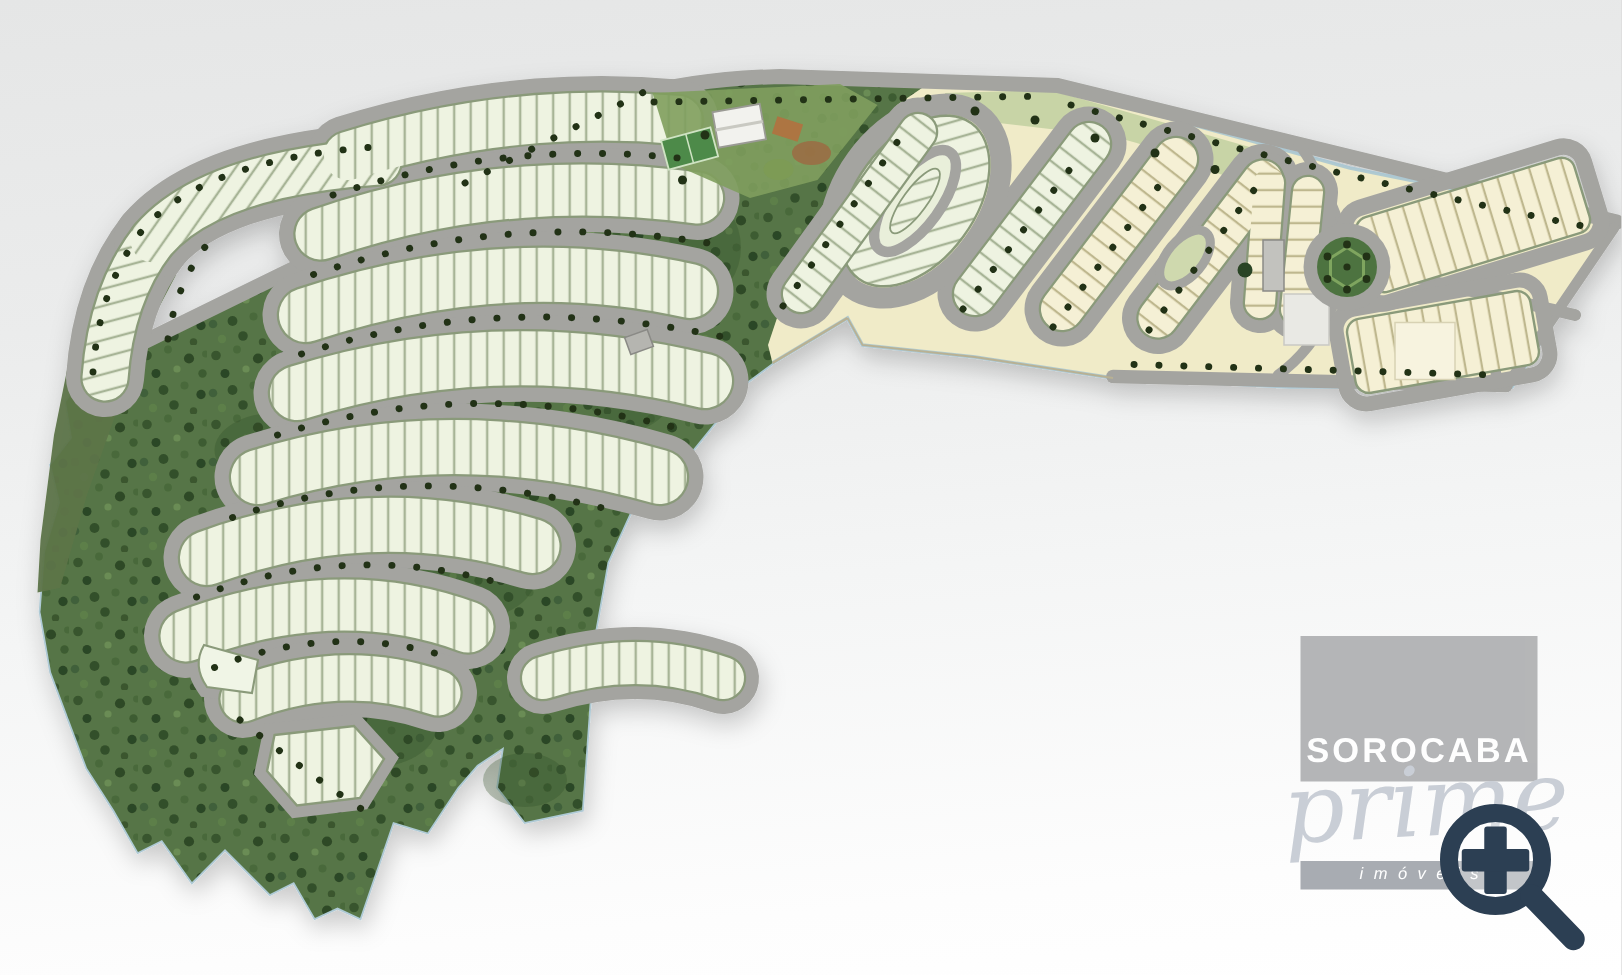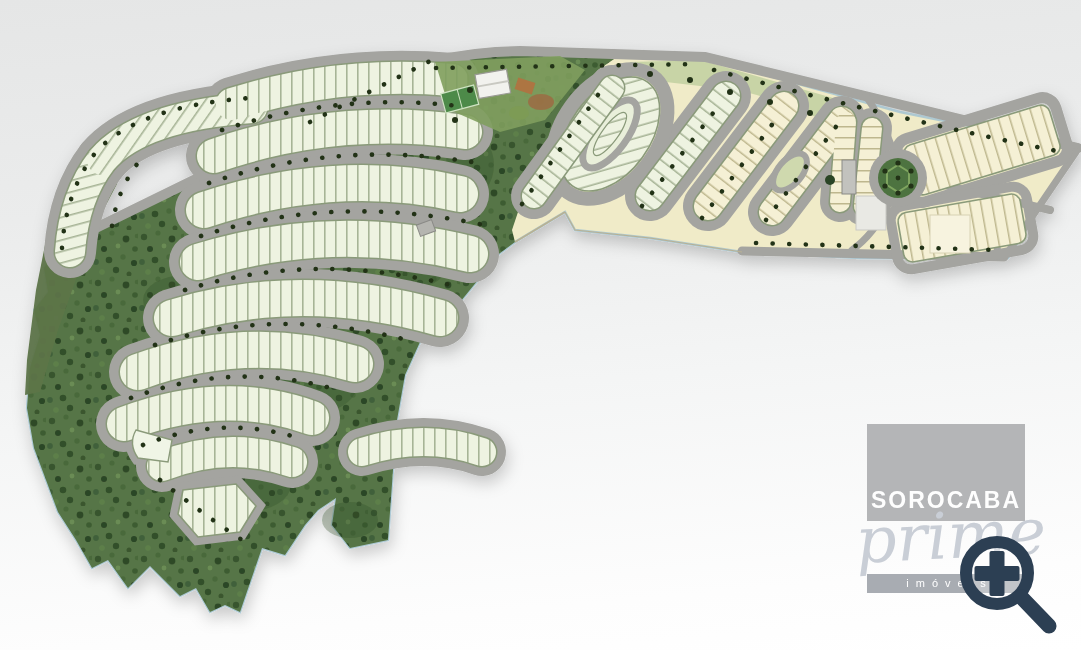--- a/index.html
+++ b/index.html
@@ -20,21 +20,21 @@
   }
   .logo-script{
     position:absolute;left:832px;top:500px;width:238px;height:80px;
     font-family:"DejaVu Serif",serif;font-style:italic;font-size:64px;line-height:72px;
     color:#c9ced6;text-align:center;transform:rotate(-3deg);pointer-events:none;
   }
   .logo-bar{
     position:absolute;left:867px;top:574px;width:158px;height:19px;
     background:#a8acb2;display:flex;align-items:center;justify-content:center;
   }
-  .logo-bar span{color:#ffffff;font-size:11px;letter-spacing:7px;padding-left:7px;line-height:1;}
+  .logo-bar span{color:#ffffff;font-size:11px;letter-spacing:7px;padding-left:7px;line-height:1;font-style:italic;}
   .magnifier{position:absolute;left:940px;top:515px;width:130px;height:130px;cursor:pointer;}
 </style>
 </head>
 <body>
 
 <div class="stage">
 
   <svg class="map-svg" viewBox="0 0 1081 650" xmlns="http://www.w3.org/2000/svg">
     <defs>
       <filter id="landShadow" x="-5%" y="-5%" width="110%" height="115%">

